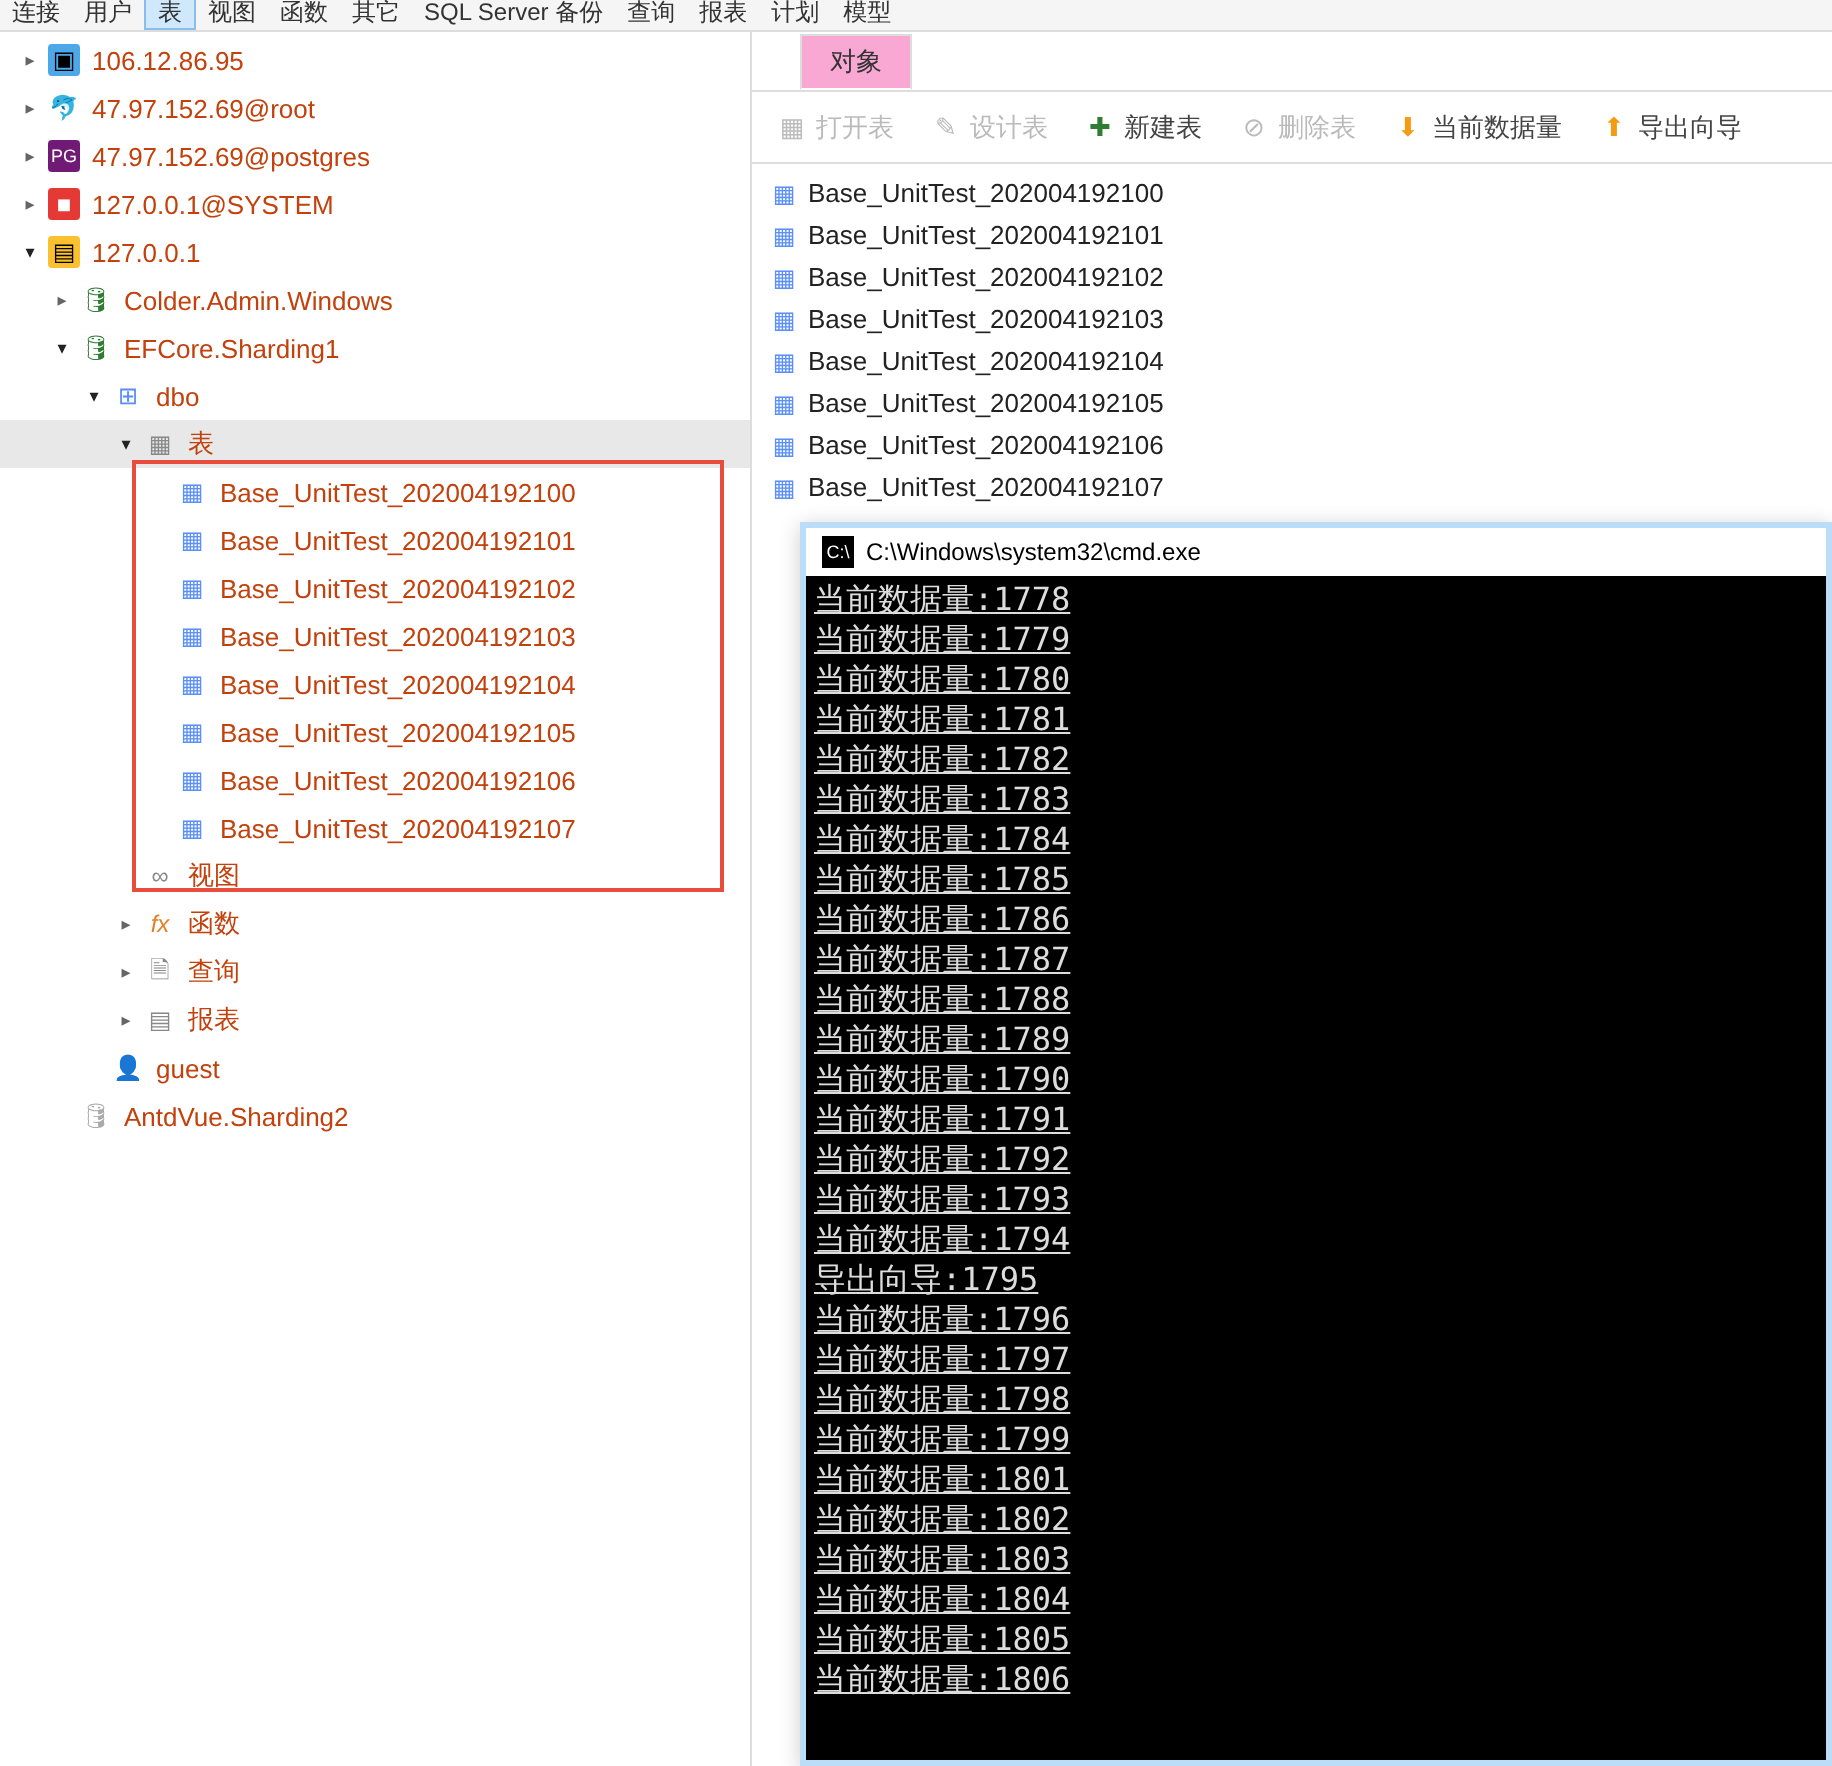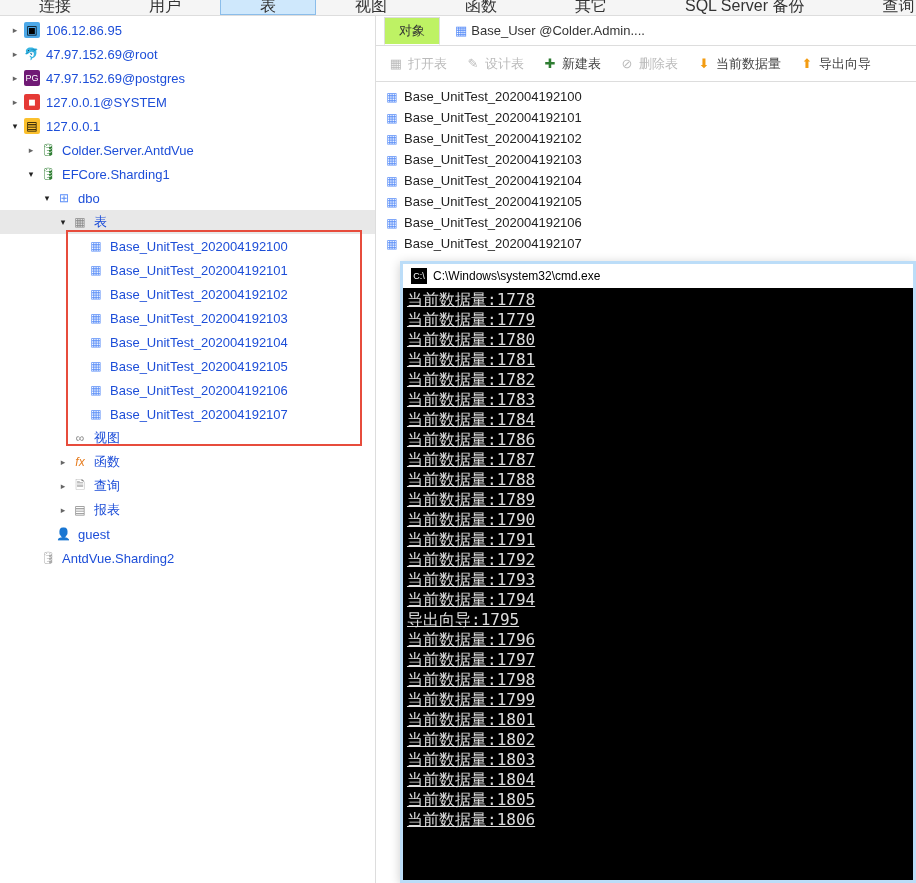--- a/index.html
+++ b/index.html
@@ -15,22 +15,22 @@
 
 
 .menubar {
   display: flex;
   height: 16px;
   background: #f5f5f5;
   border-bottom: 1px solid #ddd;
   overflow: hidden;
 }
 .menubar-item {
-  padding: 0 39px;
-  font-size: 16px;
+  padding: 0 6px;
+  font-size: 12px;
   color: #333;
   text-align: center;
   line-height: 12px;
   white-space: nowrap;
 }
 .menubar-item.active {
   background: #cfe8fc;
   border: 1px solid #8bbdea;
   border-top: none;
 }
@@ -89,21 +89,21 @@
 .icon-schema { color: #5a8ef8; }
 .icon-table-folder { color: #888; }
 .icon-table { color: #5a8ef8; }
 .icon-views { color: #888; }
 .icon-fx { color: #e67e22; font-style: italic; }
 .icon-query { color: #888; }
 .icon-report { color: #888; }
 .icon-user { color: #888; }
 .icon-db-gray { color: #aaa; }
 
-.node-label { color: #1d4ed8; font-size: 13px; }
+.node-label { color: #c2410c; font-size: 13px; }
 
 .indent-1 { padding-left: 8px; }
 .indent-2 { padding-left: 24px; }
 .indent-3 { padding-left: 40px; }
 .indent-4 { padding-left: 56px; }
 .indent-5 { padding-left: 72px; }
 
 .highlight-box {
   position: absolute;
   left: 66px;
@@ -129,23 +129,24 @@
   padding-left: 8px;
 }
 .tab {
   padding: 4px 14px;
   font-size: 13px;
   color: #333;
   cursor: pointer;
   border: 1px solid transparent;
 }
 .tab.active {
-  background: #bef264;
+  background: #f9a8d4;
   border: 1px solid #ddd;
   border-bottom: 1px solid #fff;
+  margin-left: 16px;
 }
 .tab-icon { margin-right: 4px; color: #5a8ef8; }
 
 .toolbar {
   display: flex;
   align-items: center;
   height: 36px;
   border-bottom: 1px solid #ddd;
   padding-left: 8px;
   gap: 10px;
@@ -259,21 +260,21 @@
         <span class="node-label">127.0.0.1@SYSTEM</span>
       </div>
       <div class="tree-node indent-1">
         <span class="expander expanded"></span>
         <span class="node-icon icon-sqlserver">▤</span>
         <span class="node-label">127.0.0.1</span>
       </div>
       <div class="tree-node indent-2">
         <span class="expander collapsed"></span>
         <span class="node-icon icon-db-green">🛢</span>
-        <span class="node-label">Colder.Server.AntdVue</span>
+        <span class="node-label">Colder.Admin.Windows</span>
       </div>
       <div class="tree-node indent-2">
         <span class="expander expanded"></span>
         <span class="node-icon icon-db-green">🛢</span>
         <span class="node-label">EFCore.Sharding1</span>
       </div>
       <div class="tree-node indent-3">
         <span class="expander expanded"></span>
         <span class="node-icon icon-schema">⊞</span>
         <span class="node-label">dbo</span>
@@ -352,21 +353,20 @@
         <span class="expander none"></span>
         <span class="node-icon icon-db-gray">🛢</span>
         <span class="node-label">AntdVue.Sharding2</span>
       </div>
     </div>
 
   <div class="right-panel">
 
     <div class="tabs" id="tabs">
         <div class="tab active"><span>对象</span></div>
-        <div class="tab"><span class="tab-icon">▦</span><span>Base_User @Colder.Admin....</span></div>
       </div>
 
     <div class="toolbar">
       <div class="tool-btn disabled">
         <span class="tool-icon">▦</span>
         <span>打开表</span>
       </div>
       <div class="tool-btn disabled">
         <span class="tool-icon">✎</span>
         <span>设计表</span>
@@ -435,20 +435,21 @@
     <span>C:\Windows\system32\cmd.exe</span>
   </div>
   <div class="console-body" id="console-body">
       <div>当前数据量:1778</div>
       <div>当前数据量:1779</div>
       <div>当前数据量:1780</div>
       <div>当前数据量:1781</div>
       <div>当前数据量:1782</div>
       <div>当前数据量:1783</div>
       <div>当前数据量:1784</div>
+      <div>当前数据量:1785</div>
       <div>当前数据量:1786</div>
       <div>当前数据量:1787</div>
       <div>当前数据量:1788</div>
       <div>当前数据量:1789</div>
       <div>当前数据量:1790</div>
       <div>当前数据量:1791</div>
       <div>当前数据量:1792</div>
       <div>当前数据量:1793</div>
       <div>当前数据量:1794</div>
       <div>导出向导:1795</div>

